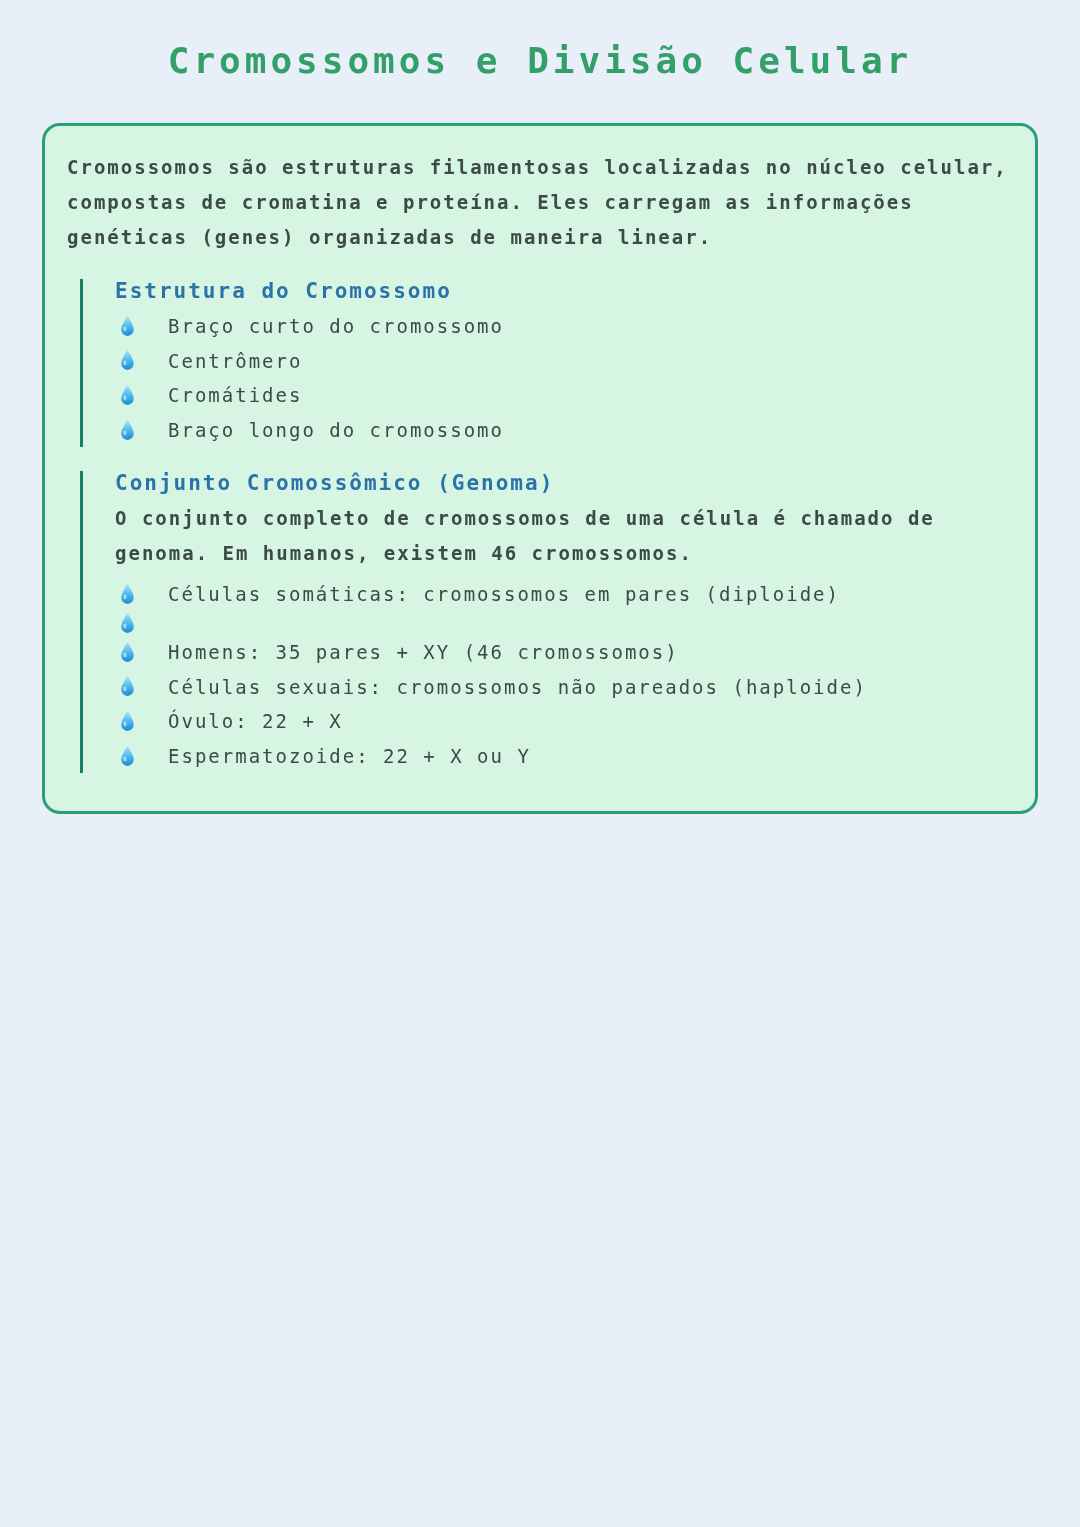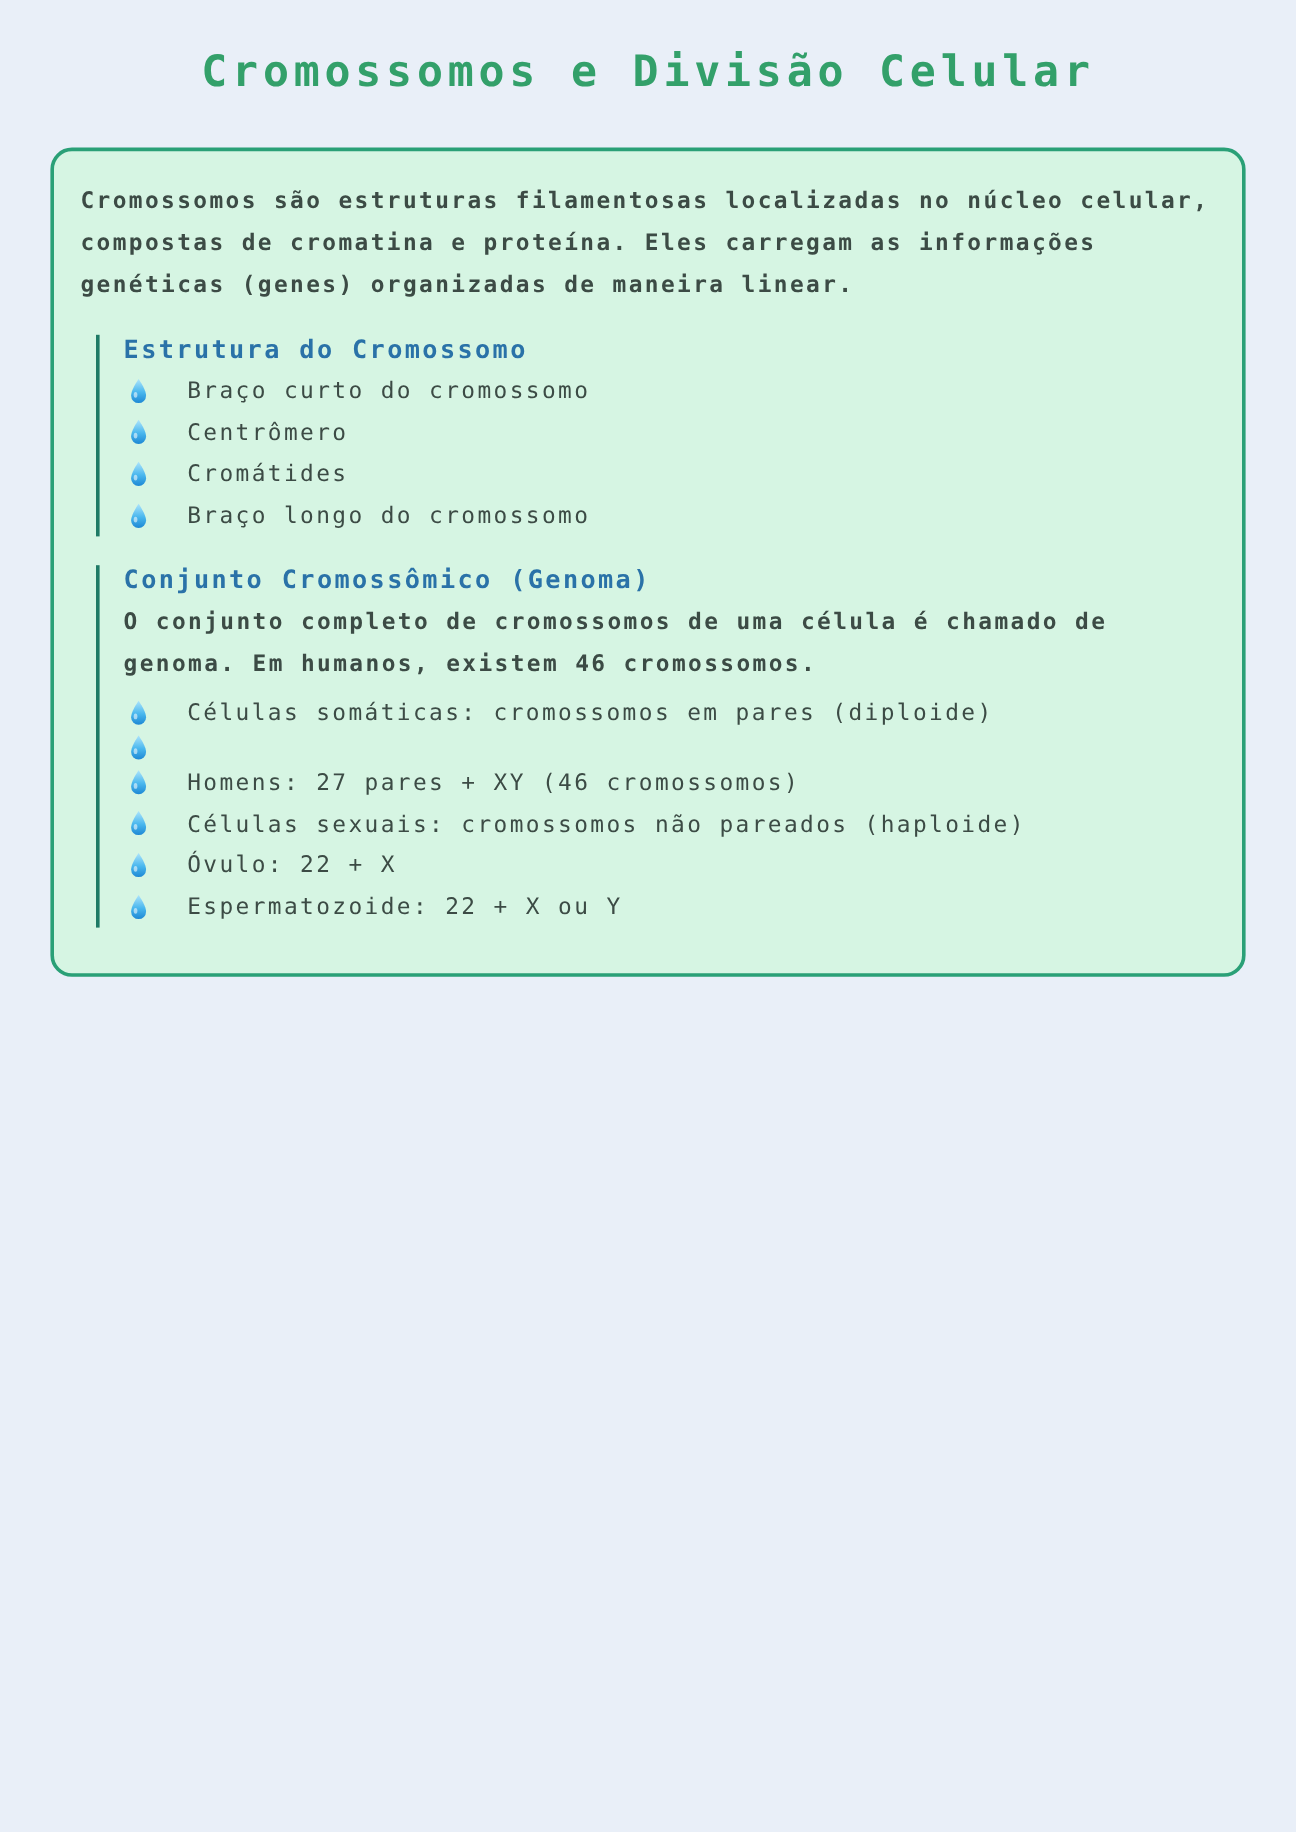--- a/index.html
+++ b/index.html
@@ -35,21 +35,21 @@
   }
   .intro-paragraph, .sub-paragraph {
     font-size: 19px;
     letter-spacing: 2px;
     line-height: 35px;
     font-weight: bold;
   }
   .subsection {
     margin: 24px 0 0 13px;
     border-left: 3px solid #1f7a66;
-    padding-left: 20px;
+    padding-left: 32px;
   }
   .subsection-title {
     color: #2a72a8;
     font-size: 21px;
     font-weight: bold;
     letter-spacing: 2px;
     margin-bottom: 6px;
   }
   .sub-paragraph { margin-bottom: 6px; }
   .droplet-list { list-style: none; margin-top: 4px; }
@@ -188,21 +188,21 @@
               <linearGradient id="dropg" x1="0" y1="0" x2="0" y2="1">
                 <stop offset="0" stop-color="#aee4fb"></stop>
                 <stop offset="0.55" stop-color="#49b7ee"></stop>
                 <stop offset="1" stop-color="#1e88d4"></stop>
               </linearGradient>
             </defs>
             <path d="M12 1 C 12 1 3.2 13.5 3.2 20.5 a 8.8 8.8 0 0 0 17.6 0 C 20.8 13.5 12 1 12 1 Z" fill="url(#dropg)"></path>
             <ellipse cx="8.4" cy="19.5" rx="2.2" ry="3.4" fill="#ffffff" opacity="0.55"></ellipse>
           </svg>
         </span>
-        <span>Homens: 27 pares + XY (46 cromossomos)</span>
+        <span>Homens: 35 pares + XY (46 cromossomos)</span>
       </li>
           <li>
         <span class="droplet-icon">
           <svg viewBox="0 0 24 32" xmlns="http://www.w3.org/2000/svg" aria-hidden="true">
             <defs>
               <linearGradient id="dropg" x1="0" y1="0" x2="0" y2="1">
                 <stop offset="0" stop-color="#aee4fb"></stop>
                 <stop offset="0.55" stop-color="#49b7ee"></stop>
                 <stop offset="1" stop-color="#1e88d4"></stop>
               </linearGradient>

